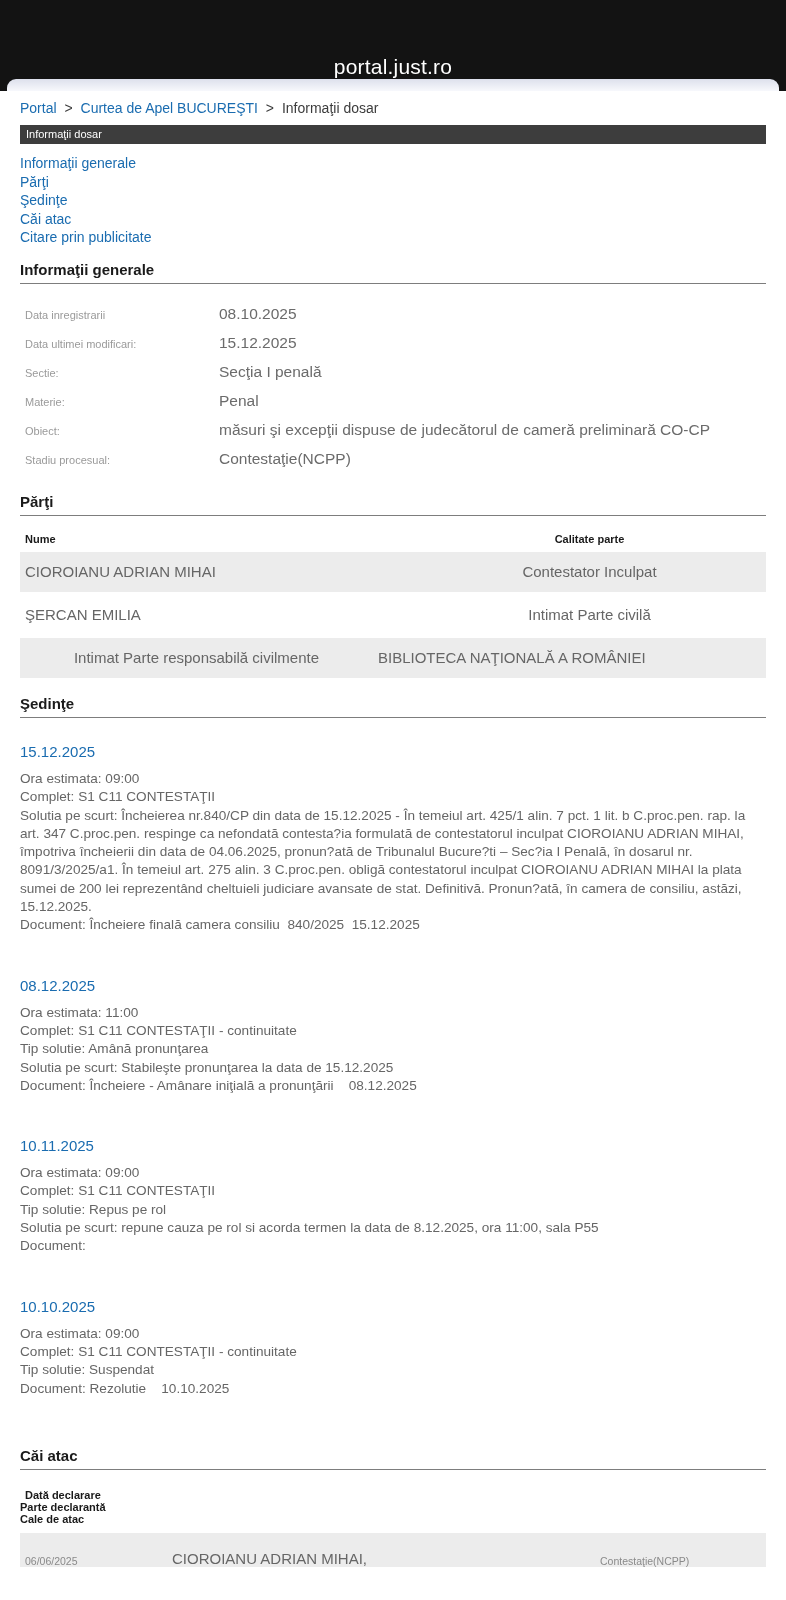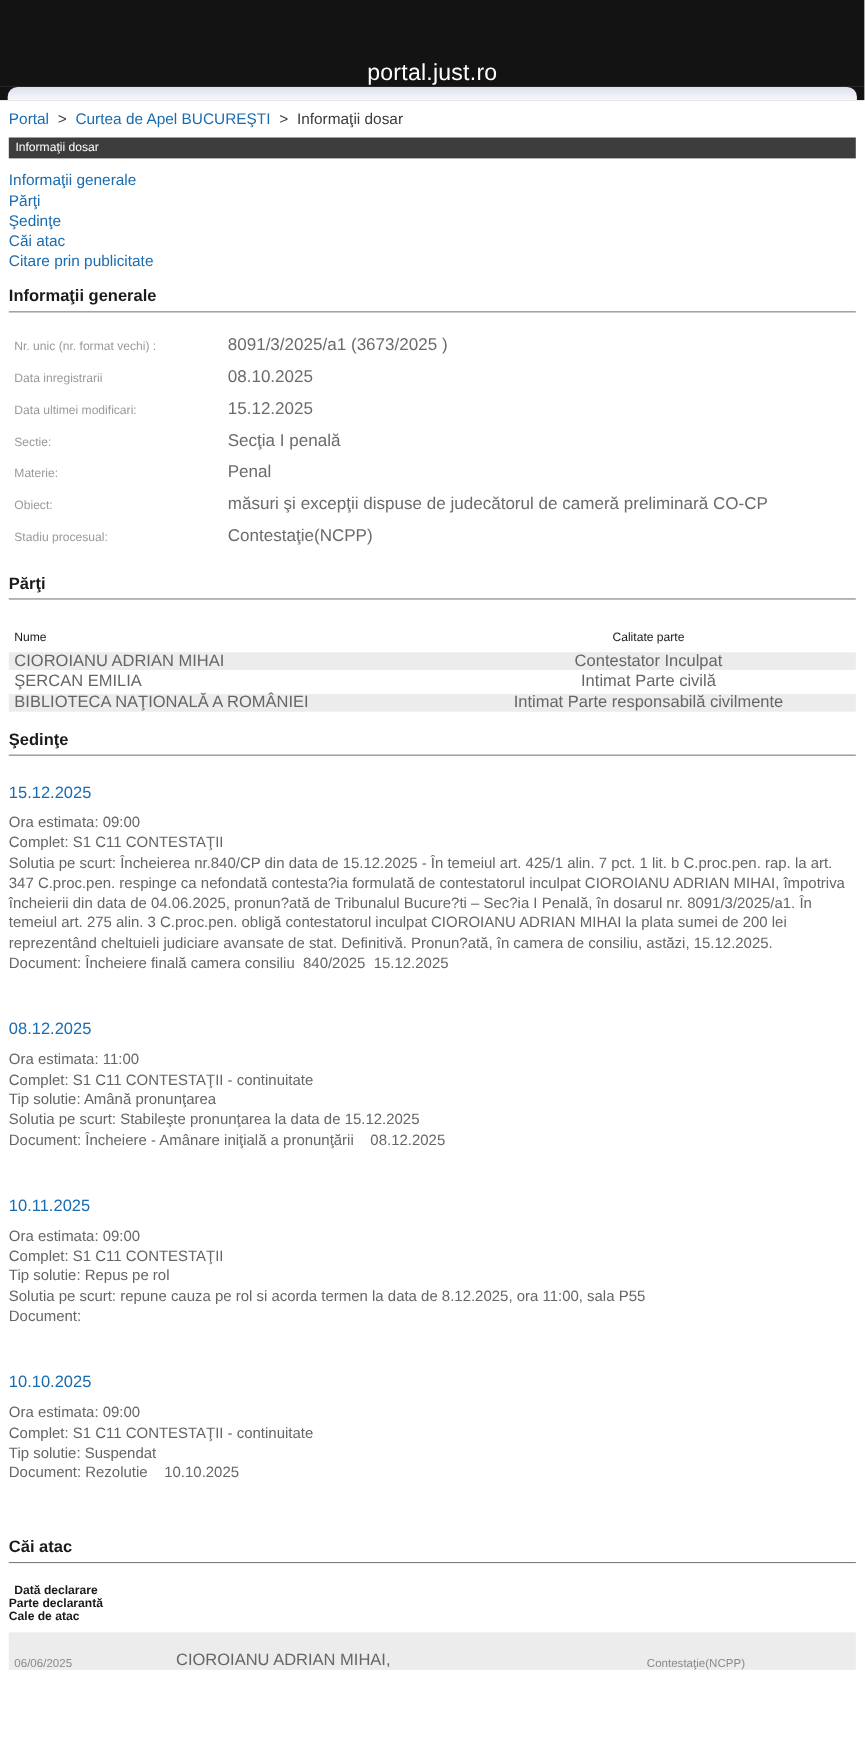--- a/index.html
+++ b/index.html
@@ -25,21 +25,21 @@
   .black-header{
     background:var(--header-bg);height:79px;
     display:flex;align-items:flex-end;justify-content:center;
   }
   .site-title{color:#fff;font-size:21px;letter-spacing:.2px;}
   .corner-strip{background:var(--header-bg);height:12px;}
   .corner-strip .inner{
     margin:0 7px;height:12px;border-radius:9px 9px 0 0;
     background:linear-gradient(#dde0ec,#f7f8fc);
   }
-  .content{padding:0 8px;}
+  .content{padding:0 20px;}
   
   .breadcrumb{margin:9px 0 0;font-size:14px;color:#3c3c3c;}
   .breadcrumb .sep{color:#3c3c3c;margin:0 4px;}
   .breadcrumb .current{color:#3c3c3c;}
   
   .titlebar{
     margin-top:9px;background:var(--titlebar-bg);color:#fff;
     font-size:11px;padding:3px 6px 4px;
   }
   
@@ -55,24 +55,24 @@
   .hd-hearings{margin-top:17px;}
   .hd-appeals{margin-top:49px;}
   
   .info-fields{margin-top:21px;}
   .info-row{display:flex;align-items:baseline;height:29px;padding-left:5px;}
   .info-label{width:194px;flex:none;font-size:11px;color:var(--label-gray);}
   .info-value{font-size:15.5px;color:var(--value-gray);white-space:nowrap;}
   
   .parties-table{margin-top:9px;width:100%;}
   .p-header{display:flex;padding:8px 0 7px;}
-  .p-h-cell{font-size:11px;font-weight:normal;color:#1a1a1a;margin-top:12px;}
+  .p-h-cell{font-size:11px;font-weight:bold;color:#1a1a1a;}
   .p-col1{width:393px;flex:none;padding-left:5px;}
   .p-col2{flex:1;text-align:center;}
-  .p-row{display:flex;align-items:center;height:16px;margin-bottom:3px;}
+  .p-row{display:flex;align-items:center;height:40px;margin-bottom:3px;}
   .p-row.alt{background:var(--row-alt-bg);}
   .p-cell{font-size:15px;color:var(--body-gray);white-space:nowrap;}
   
   .session{margin-top:42px;}
   .session.first{margin-top:25px;}
   .session-date{font-size:15px;display:inline-block;}
   .session-lines{margin-top:9px;}
   .session-lines p{
     font-size:13.6px;line-height:18.3px;color:var(--body-gray);
     white-space:pre-wrap;
@@ -114,24 +114,20 @@
     <a href="#">Informaţii generale</a>
     <a href="#">Părţi</a>
     <a href="#">Şedinţe</a>
     <a href="#">Căi atac</a>
     <a href="#">Citare prin publicitate</a>
   </nav>
 
   <h2 class="section-heading hd-general">Informaţii generale</h2>
   <div class="info-fields">
     <div class="info-row">
-      <div class="info-label">Nr. unic (nr. format vechi) :</div>
-      <div class="info-value">8091/3/2025/a1 (3673/2025 )</div>
-    </div>
-    <div class="info-row">
       <div class="info-label">Data inregistrarii</div>
       <div class="info-value">08.10.2025</div>
     </div>
     <div class="info-row">
       <div class="info-label">Data ultimei modificari:</div>
       <div class="info-value">15.12.2025</div>
     </div>
     <div class="info-row">
       <div class="info-label">Sectie:</div>
       <div class="info-value">Secţia I penală</div>
@@ -158,22 +154,22 @@
     </div>
     <div class="p-row alt">
       <div class="p-cell p-col1">CIOROIANU ADRIAN MIHAI</div>
       <div class="p-cell p-col2">Contestator Inculpat</div>
     </div>
     <div class="p-row">
       <div class="p-cell p-col1">ŞERCAN EMILIA</div>
       <div class="p-cell p-col2">Intimat Parte civilă</div>
     </div>
     <div class="p-row alt">
+      <div class="p-cell p-col2">Intimat Parte responsabilă civilmente</div>
       <div class="p-cell p-col1">BIBLIOTECA NAŢIONALĂ A ROMÂNIEI</div>
-      <div class="p-cell p-col2">Intimat Parte responsabilă civilmente</div>
     </div>
   </div>
 
   <h2 class="section-heading hd-hearings">Şedinţe</h2>
 
   <div class="session first">
     <a href="#" class="session-date">15.12.2025</a>
     <div class="session-lines">
       <p>Ora estimata: 09:00</p>
       <p>Complet: S1 C11 CONTESTAŢII</p>

